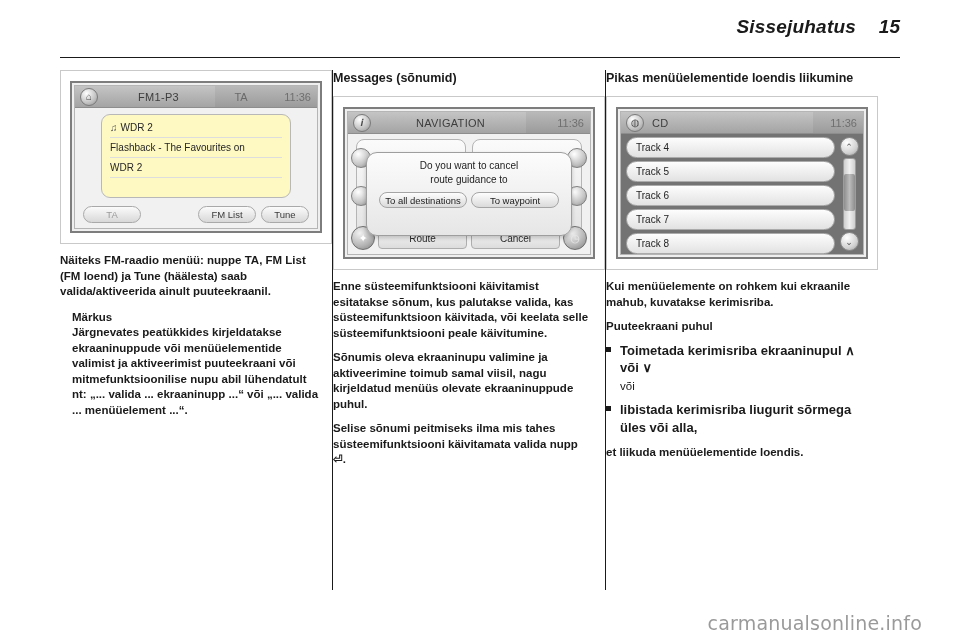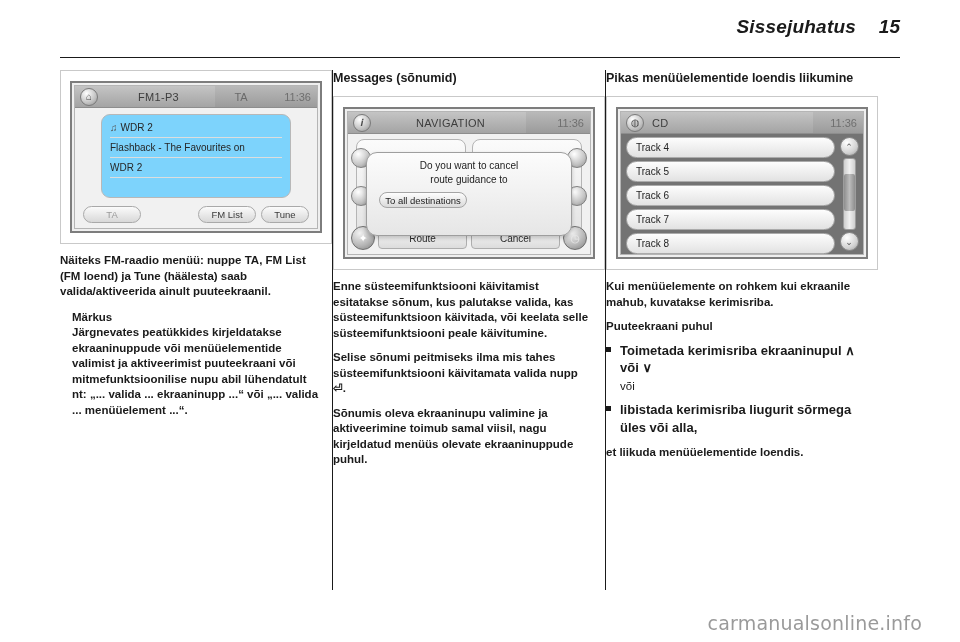--- a/index.html
+++ b/index.html
@@ -193,21 +193,21 @@
   
   .fm-body {
     position: relative;
     height: calc(100% - 22px);
     background: #f1f1f1;
     padding: 6px 8px 4px 8px;
   }
   .fm-card {
     margin: 0 auto;
     width: 190px;
-    background: #7dd3fc;
+    background: #fef9c3;
     border: 1px solid #b8b8b8;
     border-radius: 9px;
     padding: 3px 8px;
     height: 84px;
   }
   .fm-row {
     font-size: 10px;
     color: #262626;
     line-height: 19px;
     border-bottom: 1px solid #dddddd;
@@ -474,30 +474,31 @@
               </div>
 
               <div class="nav-corner left">✦</div>
               <div class="nav-corner right">◷</div>
 
               <div class="dialog">
                 <div class="dialog-msg">Do you want to cancel</div>
                 <div class="dialog-msg">route guidance to</div>
                 <div class="dialog-btns">
                   <div class="dlg-btn">To all destinations</div>
+                  <div class="dlg-btn">To waypoint</div>
                 </div>
               </div>
             </div>
           </div>
         </div>
       </div>
 
       <p class="body">Enne süsteemifunktsiooni käivitamist esitatakse sõnum, kus palutakse valida, kas süsteemifunktsioon käivitada, või keelata selle süsteemifunktsiooni peale käivitumine.</p>
+      <p class="body">Sõnumis oleva ekraaninupu valimine ja aktiveerimine toimub samal viisil, nagu kirjeldatud menüüs olevate ekraaninuppude puhul.</p>
       <p class="body">Selise sõnumi peitmiseks ilma mis tahes süsteemifunktsiooni käivitamata valida nupp ⏎.</p>
-      <p class="body">Sõnumis oleva ekraaninupu valimine ja aktiveerimine toimub samal viisil, nagu kirjeldatud menüüs olevate ekraaninuppude puhul.</p>
     </div>
 
     <div class="divider"></div>
 
     <div class="col">
 
       <div class="col-title">Pikas menüüelementide loendis liikumine</div>
 
       <div class="figure">
         <div class="screen">

